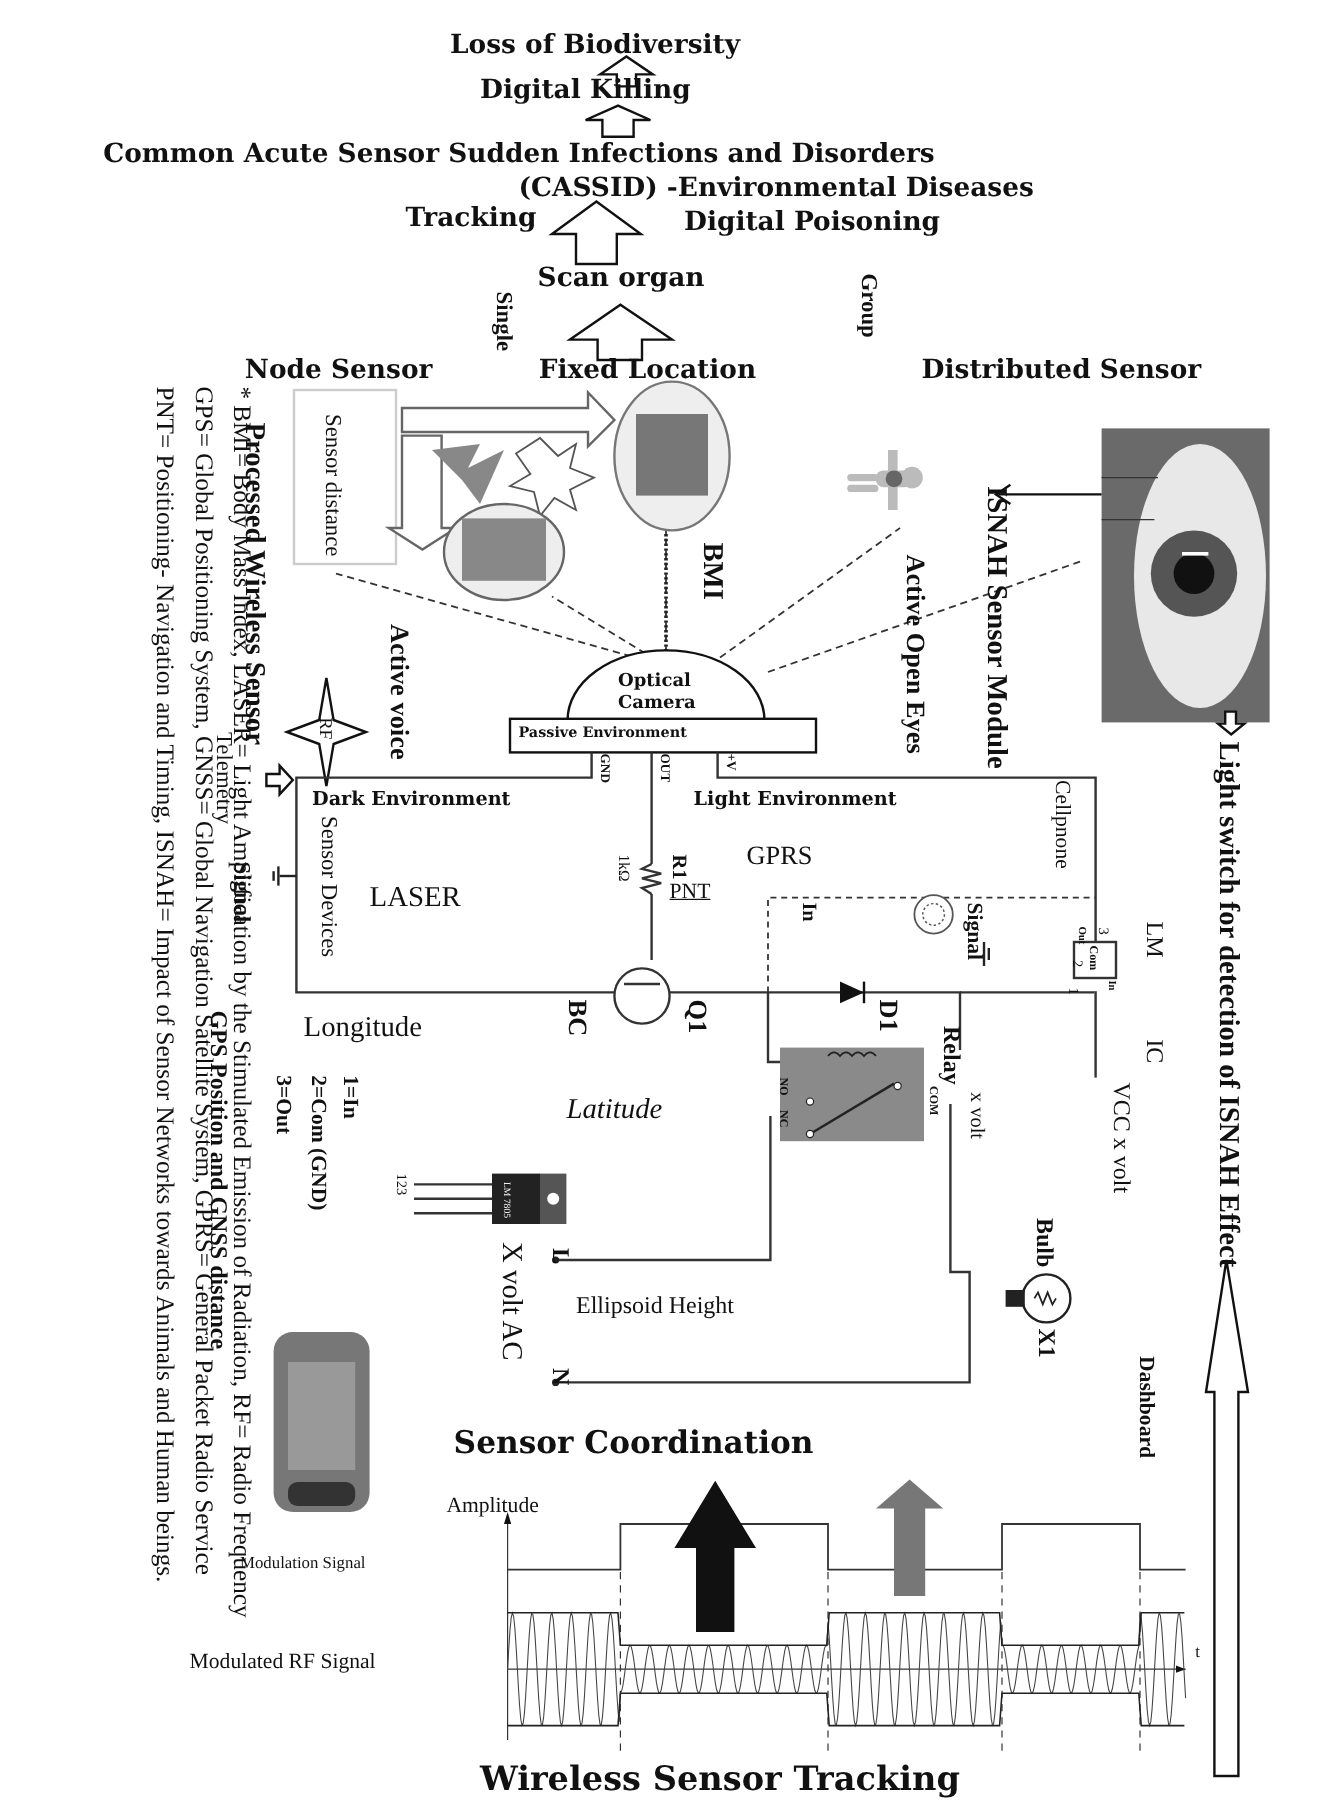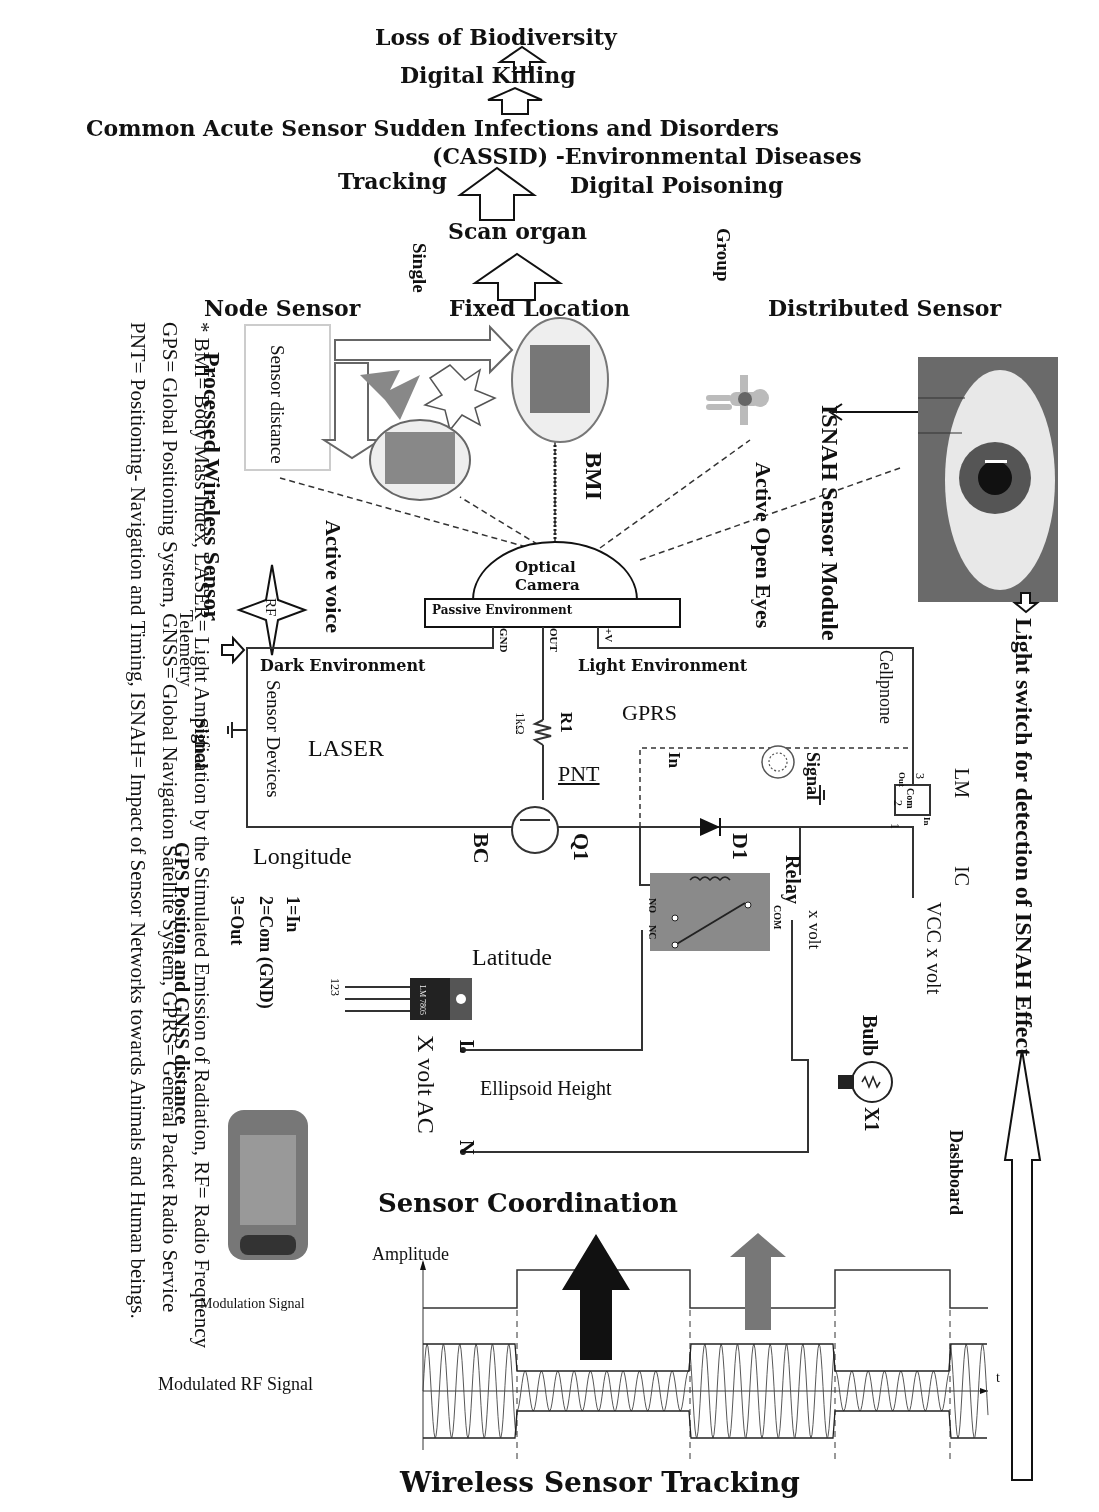--- a/index.html
+++ b/index.html
@@ -195,21 +195,21 @@
   <div class="abs t-head" style="left:432px;top:603px;font-size:12px;">Passive Environment</div>
   <div class="abs vr bold" style="left:498px;top:628px;font-size:11px;">GND</div>
   <div class="abs vr bold" style="left:548px;top:628px;font-size:11px;">OUT</div>
   <div class="abs vr bold" style="left:603px;top:628px;font-size:11px;">+V</div>
 
   <div class="abs t-head" style="left:260px;top:656px;font-size:16px;">Dark Environment</div>
   <div class="abs t-head" style="left:555px;top:656px;font-size:16px;margin-left:23px;">Light Environment</div>
   <div class="abs vr" style="left:262px;top:680px;font-size:19px;">Sensor Devices</div>
   <div class="abs t-lbl" style="left:308px;top:735px;font-size:24px;">LASER</div>
   <div class="abs t-lbl" style="left:622px;top:700px;font-size:22px;">GPRS</div>
-  <div class="abs t-lbl" style="left:558px;top:761px;font-size:22px;text-decoration:underline;">PNT</div>
+  <div class="abs t-lbl" style="left:558px;top:732px;font-size:18px;text-decoration:underline;">PNT</div>
   <div class="abs vr bold" style="left:556px;top:712px;font-size:17px;">R1</div>
   <div class="abs vr" style="left:512px;top:712px;font-size:13px;">1kΩ</div>
   <div class="abs vr" style="left:875px;top:650px;font-size:18px;">Cellpnone</div>
   <div class="abs vr bold" style="left:664px;top:752px;font-size:17px;">In</div>
   <div class="abs vr bold" style="left:802px;top:752px;font-size:18px;">Signal</div>
   <div class="abs vr" style="left:950px;top:768px;font-size:20px;">LM</div>
   <div class="abs vr" style="left:950px;top:866px;font-size:20px;">IC</div>
   <div class="abs vr bold" style="left:897px;top:772px;font-size:9px;">Out</div>
   <div class="abs vr bold" style="left:905px;top:788px;font-size:10px;">Com</div>
   <div class="abs vr bold" style="left:922px;top:817px;font-size:9px;">In</div>
@@ -219,21 +219,21 @@
   <div class="abs vr bold" style="left:468px;top:833px;font-size:22px;">BC</div>
   <div class="abs vr bold" style="left:568px;top:833px;font-size:22px;">Q1</div>
   <div class="abs vr bold" style="left:727px;top:833px;font-size:22px;">D1</div>
   <div class="abs vr bold" style="left:781px;top:855px;font-size:20px;">Relay</div>
   <div class="abs vr" style="left:804px;top:910px;font-size:17px;">x volt</div>
   <div class="abs vr" style="left:922px;top:902px;font-size:20px;">VCC x volt</div>
   <div class="abs vr bold" style="left:647px;top:898px;font-size:10px;">NO</div>
   <div class="abs vr bold" style="left:647px;top:925px;font-size:10px;">NC</div>
   <div class="abs vr bold" style="left:772px;top:905px;font-size:10px;">COM</div>
   <div class="abs t-lbl" style="left:253px;top:843px;font-size:24px;">Longitude</div>
-  <div class="abs t-lbl" style="left:472px;top:944px;font-size:24px;">Latitude</div>
+  <div class="abs t-lbl" style="left:472px;top:912px;font-size:24px;font-style:italic;">Latitude</div>
   <div class="abs vr bold" style="left:282px;top:896px;font-size:18px;">1=In</div>
   <div class="abs vr bold" style="left:255px;top:896px;font-size:18px;">2=Com (GND)</div>
   <div class="abs vr bold" style="left:226px;top:896px;font-size:18px;">3=Out</div>
   <div class="abs vr" style="left:418px;top:985px;font-size:8px;color:#eee;">LM 7805</div>
   <div class="abs vr" style="left:327px;top:978px;font-size:12px;">123</div>
   <div class="abs vr bold" style="left:170px;top:842px;font-size:20px;">GPS Position and GNSS distance</div>
   <div class="abs vr bold" style="left:455px;top:1040px;font-size:20px;">L</div>
   <div class="abs vr bold" style="left:455px;top:1140px;font-size:20px;">N</div>
   <div class="abs vr" style="left:412px;top:1035px;font-size:24px;">X volt AC</div>
   <div class="abs t-lbl" style="left:480px;top:1077px;font-size:20px;">Ellipsoid Height</div>

